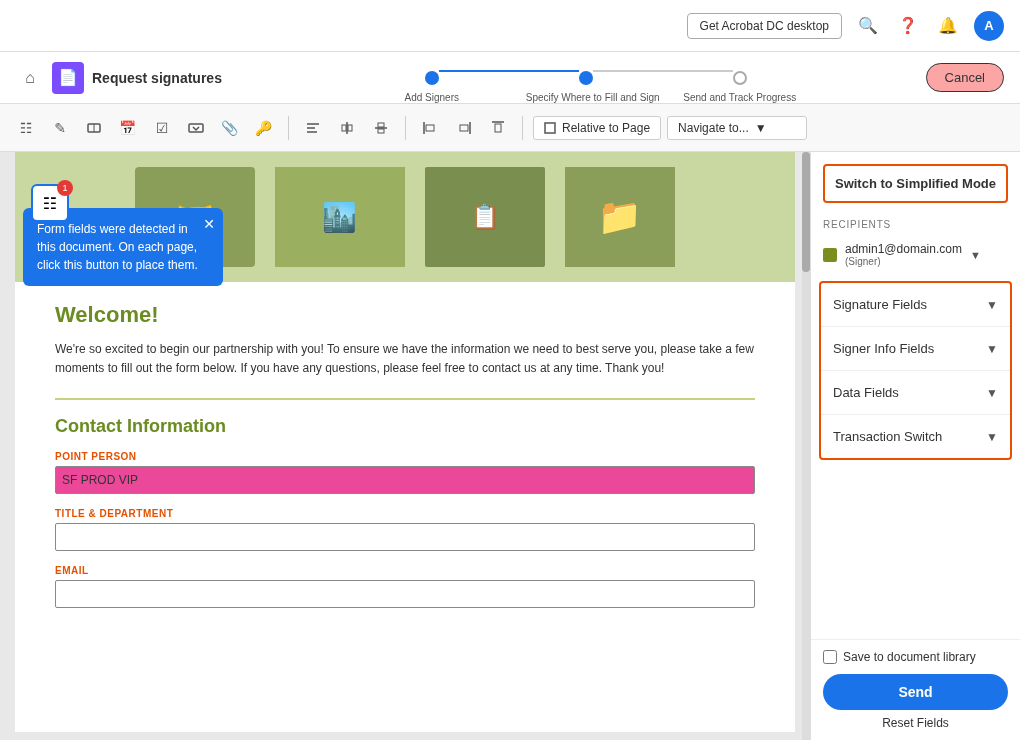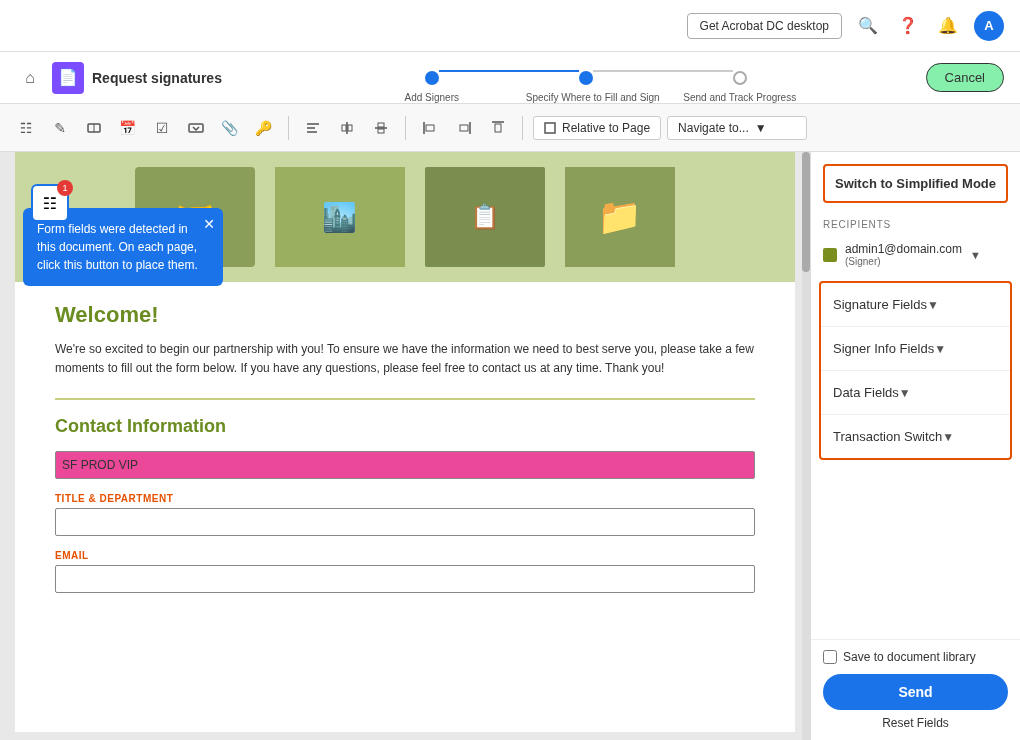--- a/index.html
+++ b/index.html
@@ -88,21 +88,21 @@
     }
     .step-line {
       width: 140px; height: 2px; background: #1a73e8; margin-bottom: 14px;
     }
     .step-line.inactive { background: #ccc; }
     .cancel-btn {
       border: 1px solid #333;
       border-radius: 20px;
       padding: 6px 18px;
       font-size: 13px;
-      background: #86efac;
+      background: #fca5a5;
       cursor: pointer;
       color: #333;
       margin-left: auto;
     }
 
     
     .toolbar {
       height: 48px;
       background: #f8f8f8;
       border-bottom: 1px solid #ddd;
@@ -324,21 +324,21 @@
     .recipient-name { font-size: 12px; color: #333; flex: 1; }
     .recipient-role { font-size: 10px; color: #666; }
 
     
     .fields-section {
       margin: 8px;
       border: 2px solid #e65100;
       border-radius: 4px;
     }
     .field-section-row {
-      display: flex; align-items: center; justify-content: flex-start;
+      display: flex; align-items: center; justify-content: space-between;
       padding: 14px 12px;
       border-bottom: 1px solid #eee;
       cursor: pointer;
     }
     .field-section-row:last-child { border-bottom: none; }
     .field-section-label { font-size: 13px; color: #333; }
     .chevron { font-size: 12px; color: #555; }
 
     
     .bottom-actions {
@@ -511,20 +511,21 @@
         <div class="img-resume">📋</div>
         <div class="img-folder">📁</div>
       </div>
 
       <div class="doc-content">
         <div class="doc-welcome">Welcome!</div>
         <p class="doc-intro">We're so excited to begin our partnership with you! To ensure we have the information we need to best serve you, please take a few moments to fill out the form below. If you have any questions, please feel free to contact us at any time. Thank you!</p>
         <hr class="doc-divider">
         <div class="doc-section-title">Contact Information</div>
 
+        <div class="field-label">POINT PERSON</div>
         <input class="field-input field-input-filled" type="text" value="SF PROD VIP" style="">
 
         <div class="field-label">TITLE &amp; DEPARTMENT</div>
         <input class="field-input" type="text" style="">
 
         <div class="field-label">EMAIL</div>
         <input class="field-input" type="text" style="">
       </div>
     </div>
 

